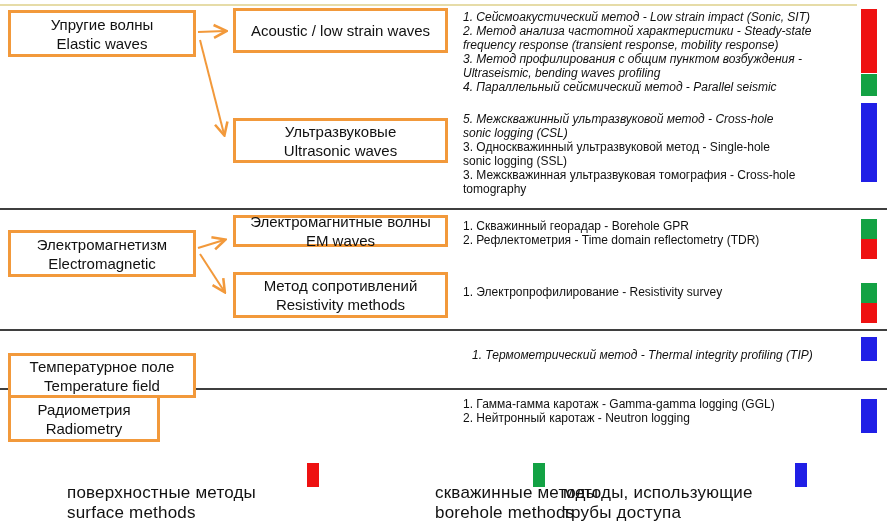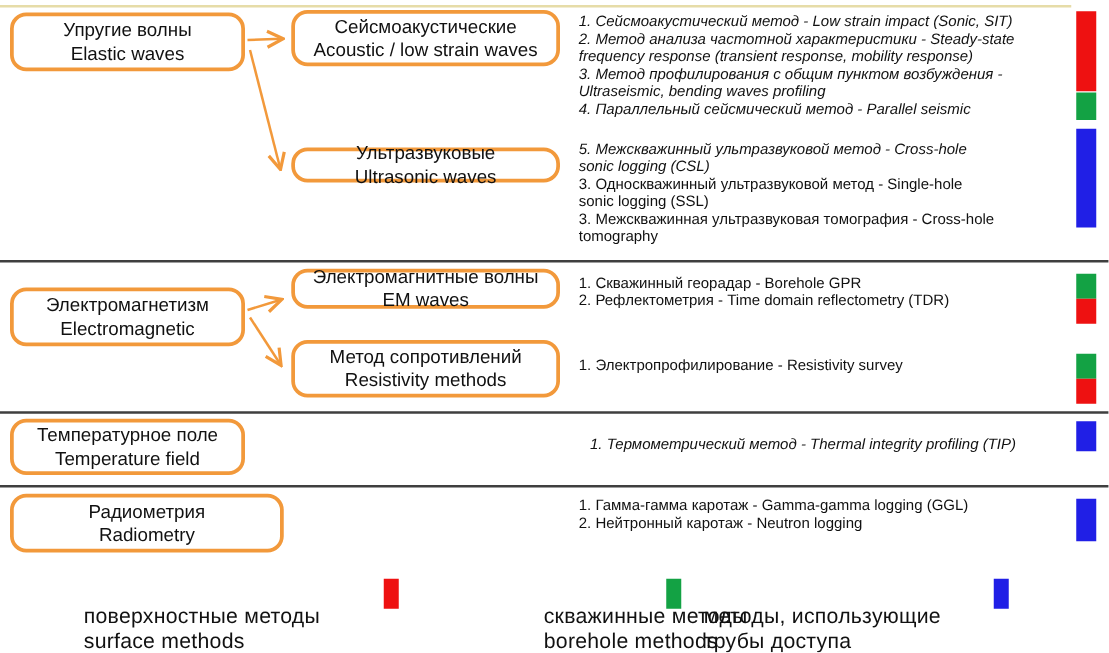--- a/index.html
+++ b/index.html
@@ -3,21 +3,21 @@
 <meta charset="utf-8">
 <style>
   html,body{margin:0;padding:0;background:#fff;}
   #canvas{
     position:relative;width:887px;height:522px;background:#fff;overflow:hidden;
     font-family:"Liberation Sans",sans-serif;color:#111;
   }
   .hline{position:absolute;left:0;width:887px;height:2px;background:var(--divider);}
   .topline{position:absolute;left:0;top:4px;width:857px;height:2px;background:var(--topline);}
   .obox{
-    position:absolute;border:3px solid var(--orange);border-radius:13px;background:#fff;
+    position:absolute;border:3px solid var(--orange);border-radius:0;background:#fff;
     display:flex;flex-direction:column;align-items:center;justify-content:center;
     box-sizing:border-box;text-align:center;
   }
   .obox .l1,.obox .l2{font-size:15px;line-height:19px;white-space:nowrap;}
   .methods{position:absolute;width:420px;font-size:12px;line-height:14px;}
   .method{white-space:pre-line;margin-left:20px;}
   .method.it{font-style:italic;}
   .bars{position:absolute;left:861px;width:16px;display:flex;flex-direction:column;}
   .bar-seg{width:16px;}
   .legend-label{position:absolute;font-size:17px;line-height:20px;white-space:pre-line;letter-spacing:0.2px;margin-top:28px;}
@@ -44,24 +44,23 @@
     <path d="M200,40 L224,134" fill="none" stroke-width="2" marker-end="url(#ah)" style="stroke:var(--orange)"></path>
     <path d="M198,248 L224,240" fill="none" stroke-width="2" marker-end="url(#ah)" style="stroke:var(--orange)"></path>
     <path d="M200,254 L224,291" fill="none" stroke-width="2" marker-end="url(#ah)" style="stroke:var(--orange)"></path>
   </svg>
 
   <div class="obox" style="left:8px;top:10px;width:188px;height:47px">
     <div class="l1">Упругие волны</div>
     <div class="l2">Elastic waves</div>
   </div>
   <div class="obox" style="left:233px;top:8px;width:215px;height:45px">
-    <div class="l1">Сейсмоакустические</div>
     <div class="l2">Acoustic / low strain waves</div>
   </div>
-  <div class="obox" style="left:233px;top:118px;width:215px;height:28px">
+  <div class="obox" style="left:233px;top:118px;width:215px;height:45px">
     <div class="l1">Ультразвуковые</div>
     <div class="l2">Ultrasonic waves</div>
   </div>
   <div class="methods" style="left:443px;top:10px">
       <div class="method it">1. Сейсмоакустический метод - Low strain impact (Sonic, SIT)</div>
       <div class="method it">2. Метод анализа частотной характеристики - Steady-state
 frequency response (transient response, mobility response)</div>
       <div class="method it">3. Метод профилирования с общим пунктом возбуждения -
 Ultraseismic, bending waves profiling</div>
       <div class="method it">4. Параллельный сейсмический метод - Parallel seismic</div>
@@ -103,32 +102,32 @@
     </div>
   <div class="bars" style="top:219px">
       <div class="bar-seg" style="height: 20px; background: rgb(19, 162, 68);"></div>
       <div class="bar-seg" style="height: 20px; background: rgb(238, 17, 17);"></div>
     </div>
   <div class="bars" style="top:283px">
       <div class="bar-seg" style="height: 20px; background: rgb(19, 162, 68);"></div>
       <div class="bar-seg" style="height: 20px; background: rgb(238, 17, 17);"></div>
     </div>
 
-  <div class="obox" style="left:8px;top:335px;width:188px;height:45px">
+  <div class="obox" style="left:8px;top:353px;width:188px;height:45px">
     <div class="l1">Температурное поле</div>
     <div class="l2">Temperature field</div>
   </div>
   <div class="methods" style="left:452px;top:348px">
       <div class="method it">1. Термометрический метод - Thermal integrity profiling (TIP)</div>
     </div>
   <div class="bars" style="top:337px">
       <div class="bar-seg" style="height: 24px; background: rgb(32, 31, 230);"></div>
     </div>
 
-  <div class="obox" style="left:8px;top:395px;width:219px;height:47px">
+  <div class="obox" style="left:8px;top:395px;width:152px;height:47px">
     <div class="l1">Радиометрия</div>
     <div class="l2">Radiometry</div>
   </div>
   <div class="methods" style="left:443px;top:397px">
       <div class="method">1. Гамма-гамма каротаж - Gamma-gamma logging (GGL)</div>
       <div class="method">2. Нейтронный каротаж - Neutron logging</div>
     </div>
   <div class="bars" style="top:399px">
       <div class="bar-seg" style="height: 34px; background: rgb(32, 31, 230);"></div>
     </div>

